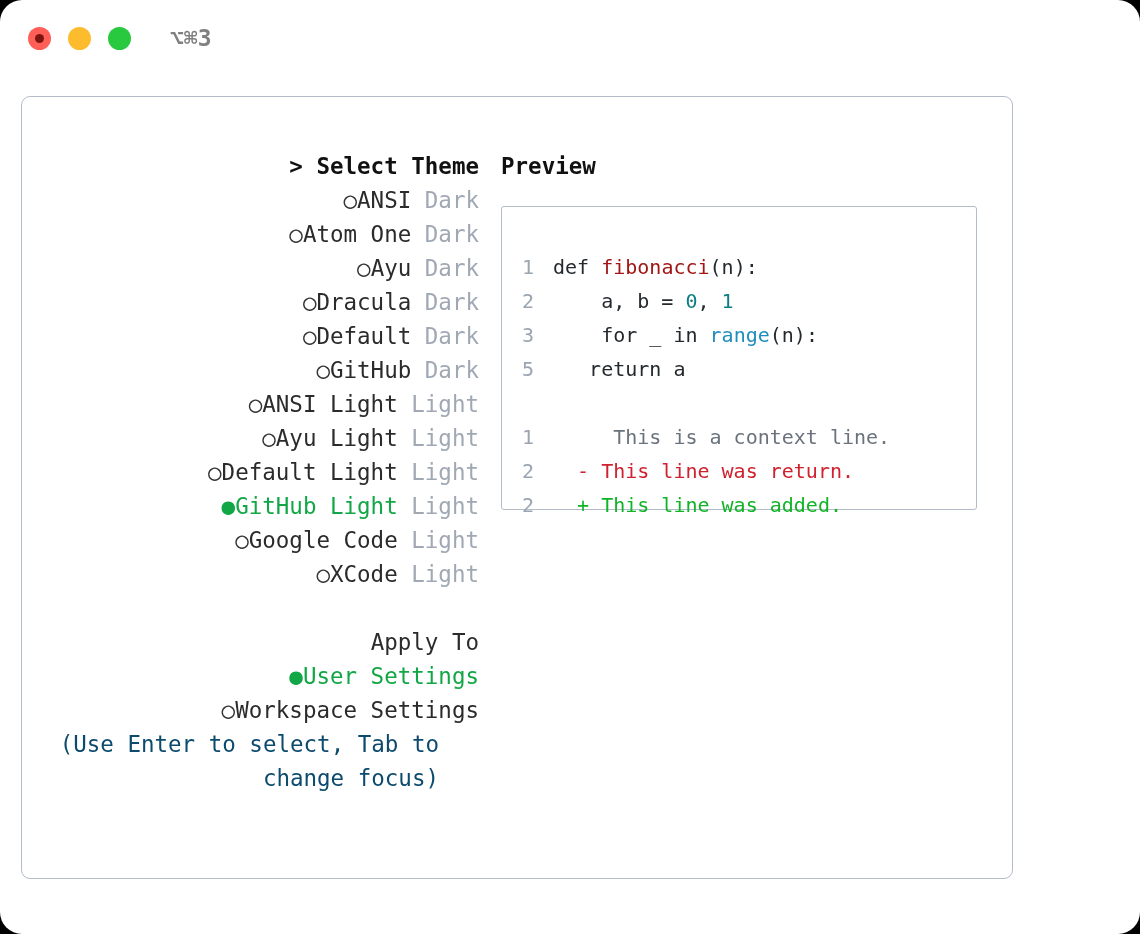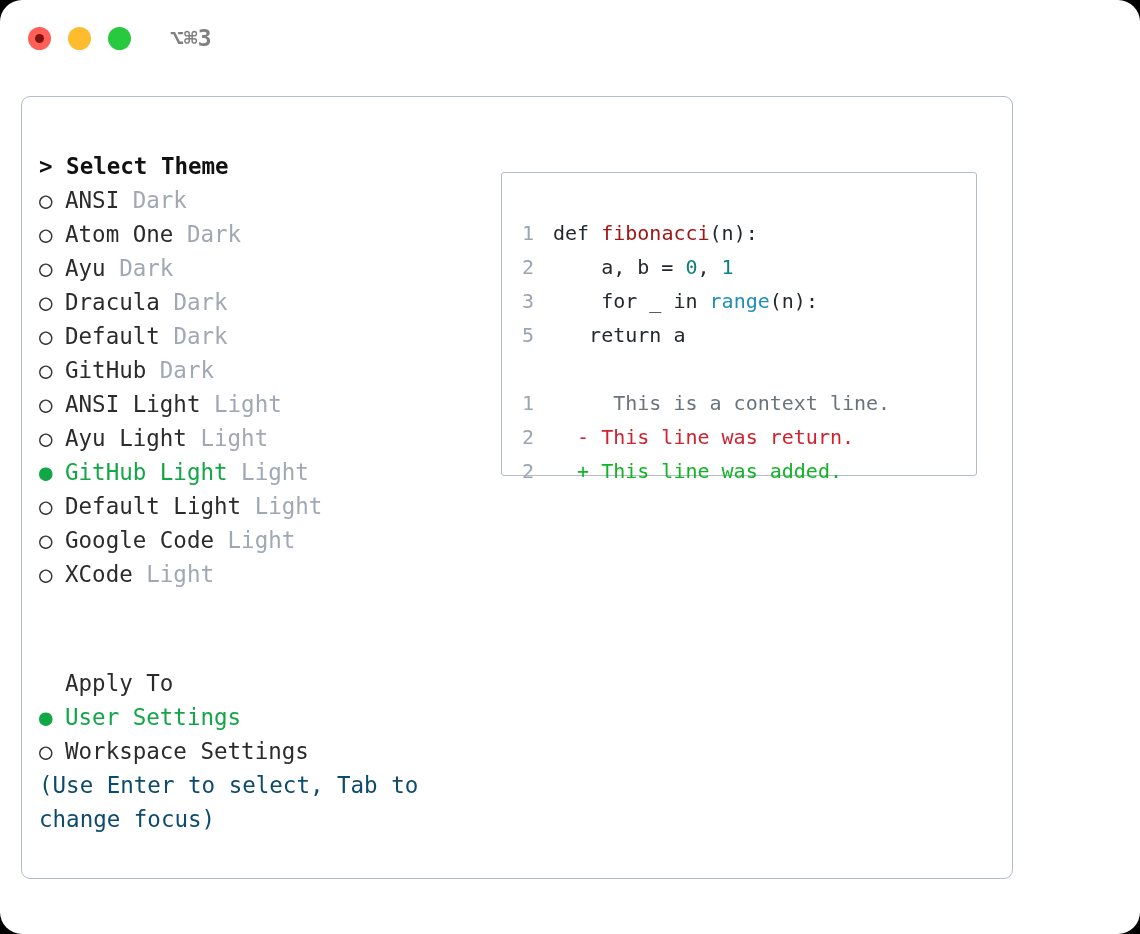--- a/index.html
+++ b/index.html
@@ -75,20 +75,21 @@
     box-sizing: border-box;
     background: #ffffff;
   }
 
   
   .left-col {
     position: absolute;
     left: 17px;
     top: 52px;
     width: 440px;
+    text-align: right;
   }
 
   .row {
     height: 34px;
     line-height: 34px;
     font-size: 22.5px;
     white-space: pre;
     color: #2b2b2b;
   }
   .row-header {
@@ -107,21 +108,20 @@
   }
   .spacer { height: 34px; }
 
   .section-title {
     height: 34px;
     line-height: 34px;
     font-size: 22.5px;
     color: #2b2b2b;
     padding-left: 26px;
     white-space: pre;
-    margin-top: 41px;
   }
 
   .hint {
     font-size: 22.5px;
     line-height: 34px;
     color: #0c4a6e;
     width: 400px;
     white-space: normal;
     word-spacing: 0px;
   }
@@ -187,38 +187,39 @@
       <div class="row row-header"><span>&gt; </span><span>Select Theme</span></div>
       <div id="theme-items">
           <div class="row"><span class="bullet">○</span><span>ANSI </span><span class="variant">Dark</span></div>
           <div class="row"><span class="bullet">○</span><span>Atom One </span><span class="variant">Dark</span></div>
           <div class="row"><span class="bullet">○</span><span>Ayu </span><span class="variant">Dark</span></div>
           <div class="row"><span class="bullet">○</span><span>Dracula </span><span class="variant">Dark</span></div>
           <div class="row"><span class="bullet">○</span><span>Default </span><span class="variant">Dark</span></div>
           <div class="row"><span class="bullet">○</span><span>GitHub </span><span class="variant">Dark</span></div>
           <div class="row"><span class="bullet">○</span><span>ANSI Light </span><span class="variant">Light</span></div>
           <div class="row"><span class="bullet">○</span><span>Ayu Light </span><span class="variant">Light</span></div>
+          <div class="row"><span class="bullet">○</span><span>Default Light </span><span class="variant">Light</span></div>
           <div class="row"><span class="bullet bullet-sel">●</span><span class="label-sel">GitHub Light </span><span class="variant">Light</span></div>
-          <div class="row"><span class="bullet">○</span><span>Default Light </span><span class="variant">Light</span></div>
           <div class="row"><span class="bullet">○</span><span>Google Code </span><span class="variant">Light</span></div>
           <div class="row"><span class="bullet">○</span><span>XCode </span><span class="variant">Light</span></div>
         </div>
 
       <div class="spacer"></div>
 
       <div class="section-title">Apply To</div>
       <div id="apply-items">
           <div class="row"><span class="bullet bullet-sel">●</span><span class="label-sel">User Settings</span></div>
           <div class="row"><span class="bullet">○</span><span>Workspace Settings</span></div>
         </div>
 
       <div class="hint">(Use Enter to select, Tab to change focus)</div>
     </div>
 
     <div class="right-col">
+      <div class="preview-title">Preview</div>
       <div class="preview-box">
         <div id="code-block">
             <div class="code-line"><span class="ln">1</span><span>def </span><span class="tok-fn">fibonacci</span><span>(n):</span></div>
             <div class="code-line"><span class="ln">2</span><span>    a, b = </span><span class="tok-num">0</span><span>, </span><span class="tok-num">1</span></div>
             <div class="code-line"><span class="ln">3</span><span>    for _ in </span><span class="tok-call">range</span><span>(n):</span></div>
             <div class="code-line"><span class="ln">5</span><span>   return a</span></div>
           </div>
         <div class="code-gap"></div>
         <div id="diff-block">
             <div class="code-line"><span class="ln">1</span><span class="diff-ctx">   </span><span class="diff-ctx">  This is a context line.</span></div>

